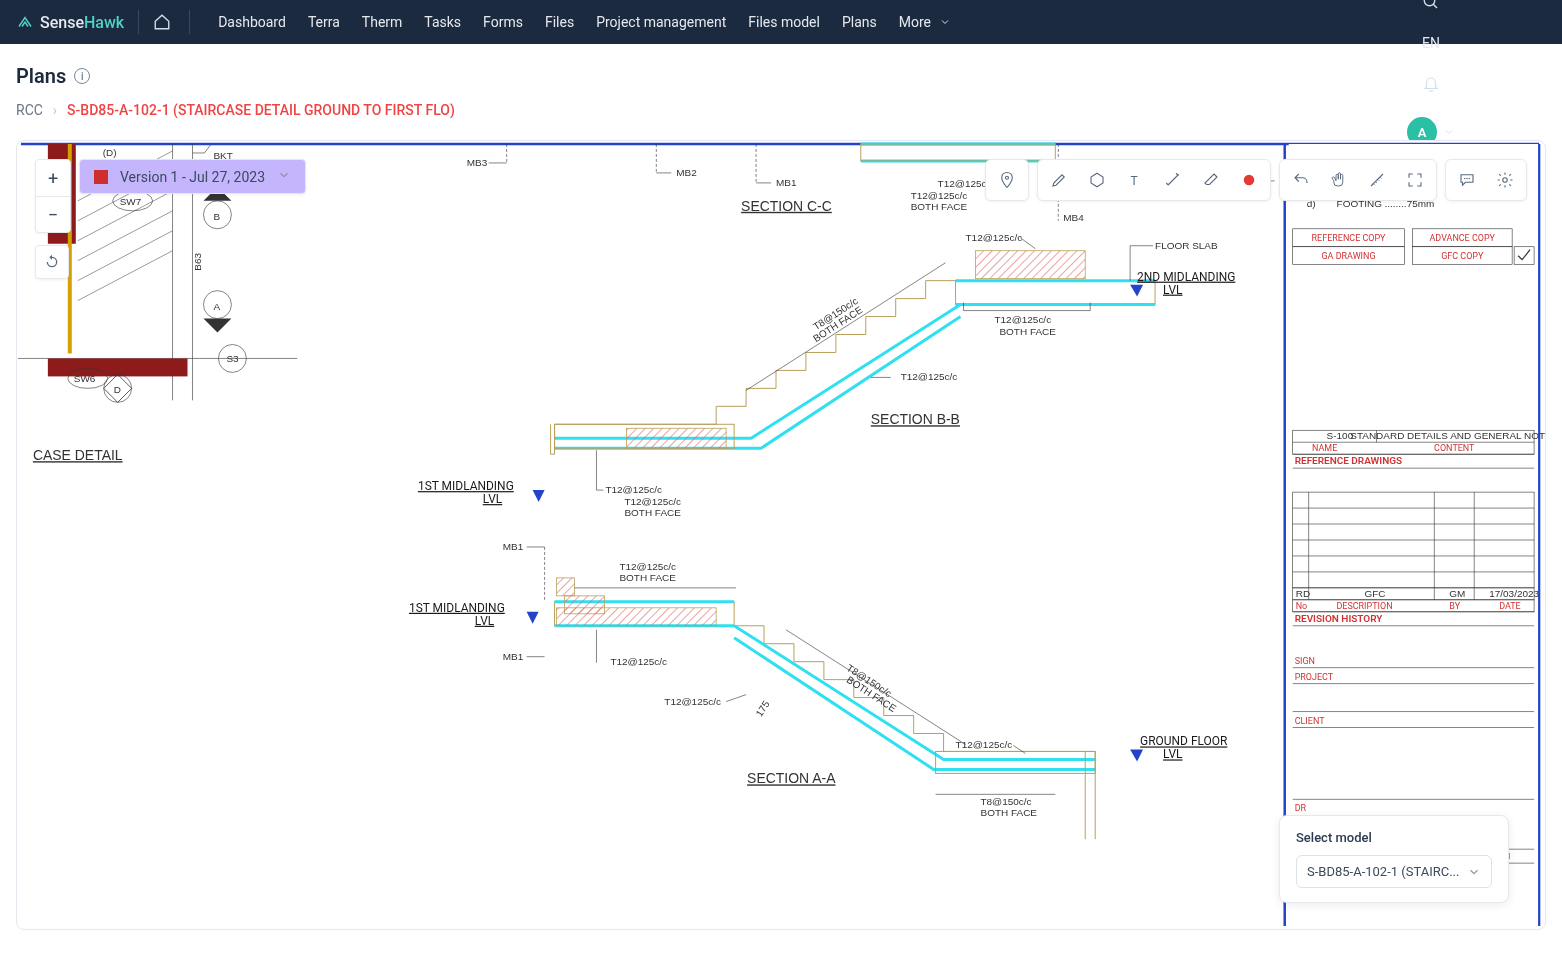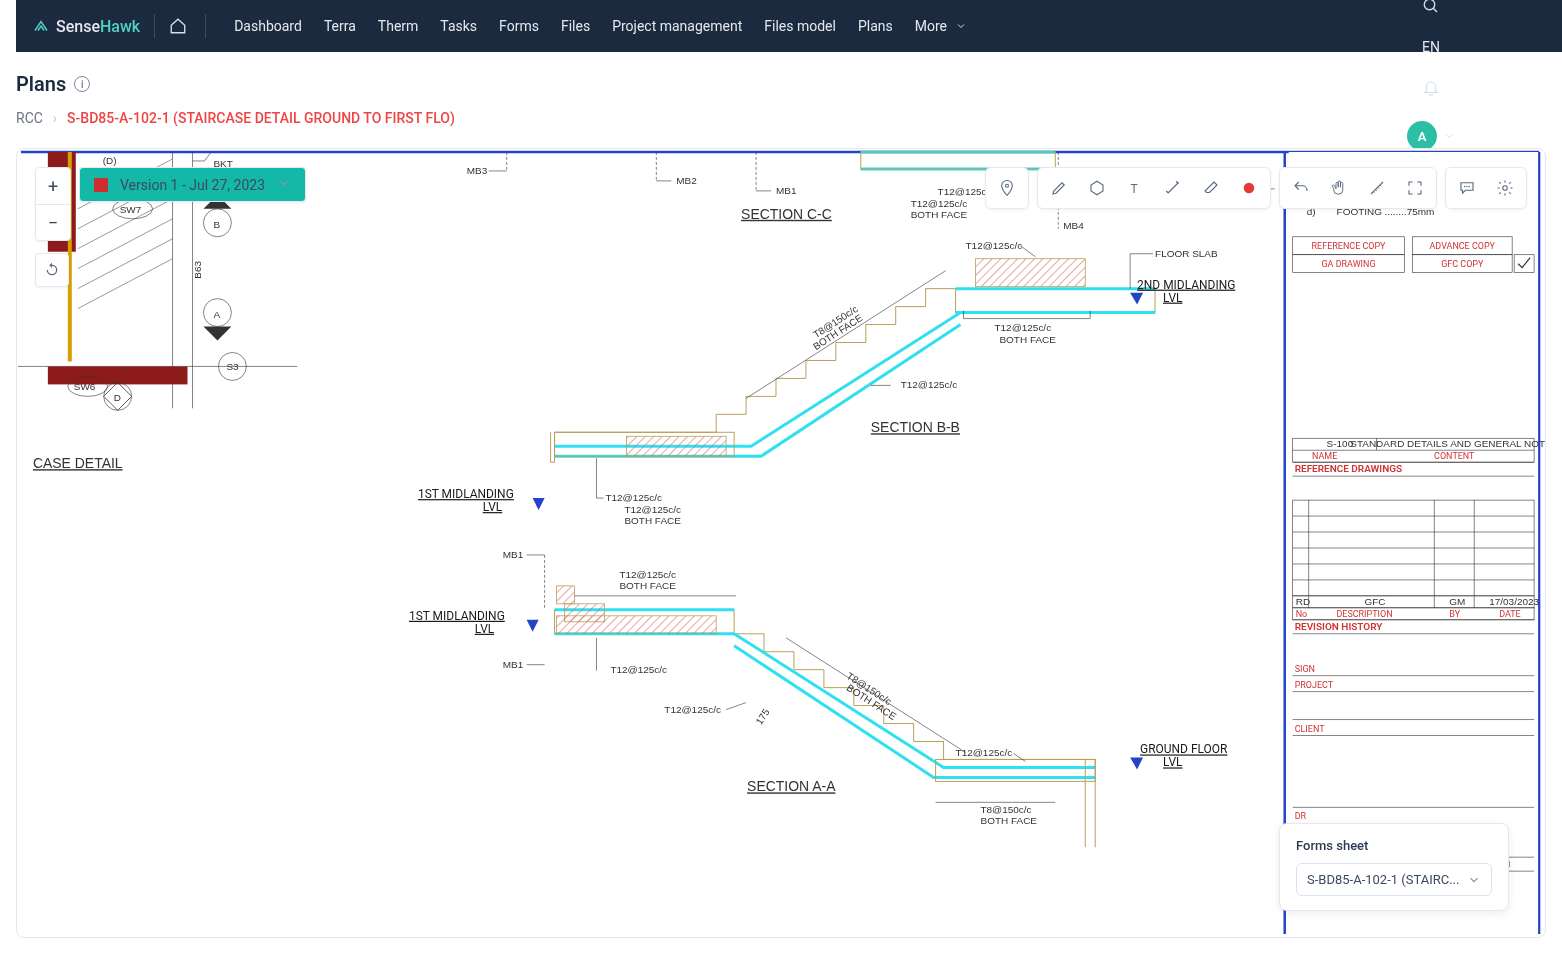--- a/index.html
+++ b/index.html
@@ -1,18 +1,18 @@
 <!DOCTYPE html>
 <html><head>
 <meta charset="utf-8">
 <style>
   * { box-sizing: border-box; margin: 0; padding: 0; font-family: -apple-system, BlinkMacSystemFont, "Segoe UI", Roboto, sans-serif; }
   body { background: #fff; width: 1562px; height: 956px; overflow: hidden; }
   
-  .topbar { background: #1b2a3f; height: 52px; display: flex; align-items: center; padding: 0 16px; color: #e5e9ef; font-size: 14px; margin-left: 16px; }
+  .topbar { background: #1b2a3f; height: 44px; display: flex; align-items: center; padding: 0 16px; color: #e5e9ef; font-size: 14px; }
   .logo { display: flex; align-items: center; gap: 6px; font-size: 16px; font-weight: 500; color: #cfe0ee; }
   .logo .sense { color: #e5e9ef; }
   .logo .hawk { color: #4fd1c5; }
   .logo-icon { width: 18px; height: 18px; }
   .nav-sep { width: 1px; height: 24px; background: #3a4a5f; margin: 0 14px; }
   .home-icon { width: 18px; height: 18px; margin-right: 4px; cursor: pointer; }
   .nav-links { display: flex; gap: 22px; margin-left: 14px; }
   .nav-links a { color: #e5e9ef; text-decoration: none; font-size: 14px; cursor: pointer; }
   .nav-more { display: flex; align-items: center; gap: 8px; cursor: pointer; }
   .spacer { flex: 1; }
@@ -33,21 +33,21 @@
   .breadcrumb .active { color: #ef4444; font-weight: 500; }
   
   .canvas-wrap { margin: 12px 16px; border: 1px solid #e5e9ef; border-radius: 8px; position: relative; height: 790px; overflow: hidden; background: #fff; }
   
   .zoom-ctrl { position: absolute; left: 18px; top: 18px; z-index: 20; display: flex; flex-direction: column; gap: 12px; }
   .zoom-box { background: #fff; border: 1px solid #e5e9ef; border-radius: 4px; box-shadow: 0 1px 3px rgba(0,0,0,0.06); display: flex; flex-direction: column; }
   .zoom-btn { width: 34px; height: 36px; display: flex; align-items: center; justify-content: center; cursor: pointer; font-size: 18px; color: #3a4a5f; }
   .zoom-btn + .zoom-btn { border-top: 1px solid #e5e9ef; }
   .reset-btn { width: 34px; height: 34px; background: #fff; border: 1px solid #e5e9ef; border-radius: 4px; display: flex; align-items: center; justify-content: center; cursor: pointer; box-shadow: 0 1px 3px rgba(0,0,0,0.06); }
   
-  .version-sel { position: absolute; left: 62px; top: 18px; z-index: 20; background: #14b8a6; border: 1px solid #e5e9ef; border-radius: 4px; box-shadow: 0 1px 3px rgba(0,0,0,0.06); padding: 8px 14px; display: flex; align-items: center; gap: 12px; cursor: pointer; font-size: 14px; color: #3a4a5f; }
+  .version-sel { position: absolute; left: 62px; top: 18px; z-index: 20; background: #c4b5fd; border: 1px solid #e5e9ef; border-radius: 4px; box-shadow: 0 1px 3px rgba(0,0,0,0.06); padding: 8px 14px; display: flex; align-items: center; gap: 12px; cursor: pointer; font-size: 14px; color: #3a4a5f; }
   .version-sel .red-sq { width: 14px; height: 14px; background: #cf2e2e; }
   .version-sel .chev { color: #8a97a8; }
   
   .tool-panel { position: absolute; right: 18px; top: 18px; z-index: 20; display: flex; gap: 8px; }
   .tool-group { background: #fff; border: 1px solid #e5e9ef; border-radius: 6px; box-shadow: 0 1px 3px rgba(0,0,0,0.06); display: flex; padding: 2px; }
   .tool-btn { width: 38px; height: 36px; display: flex; align-items: center; justify-content: center; cursor: pointer; color: #5a6b80; border-radius: 4px; }
   .tool-btn.red-dot svg circle { fill: #e53935; }
   
   .sheet-panel { position: absolute; right: 36px; bottom: 26px; z-index: 20; background: #fff; border: 1px solid #e5e9ef; border-radius: 8px; box-shadow: 0 2px 8px rgba(0,0,0,0.08); padding: 14px 16px; width: 230px; }
   .sheet-panel .label { font-size: 13px; font-weight: 500; color: #2a3b52; margin-bottom: 10px; }
@@ -254,21 +254,21 @@
       <div class="tool-btn">
           <svg width="18" height="18" viewBox="0 0 24 24">
             <circle cx="12" cy="12" r="3" stroke="#5a6b80" stroke-width="1.5" fill="none"></circle>
             <path d="M12 2v3M12 19v3M4.2 4.2l2.1 2.1M17.7 17.7l2.1 2.1M2 12h3M19 12h3M4.2 19.8l2.1-2.1M17.7 6.3l2.1-2.1" stroke="#5a6b80" stroke-width="1.5"></path>
           </svg>
         </div>
     </div>
   </div>
 
   <div class="sheet-panel">
-    <div class="label">Forms sheet</div>
+    <div class="label">Select model</div>
     <div class="sheet-select">
       <span>S-BD85-A-102-1 (STAIRC...</span>
       <svg width="14" height="14" viewBox="0 0 24 24">
           <path d="M6 9l6 6 6-6" stroke="#8a97a8" stroke-width="2" fill="none"></path>
         </svg>
     </div>
   </div>
 
   <div class="drawing">
     <svg viewBox="0 0 1530 790">

